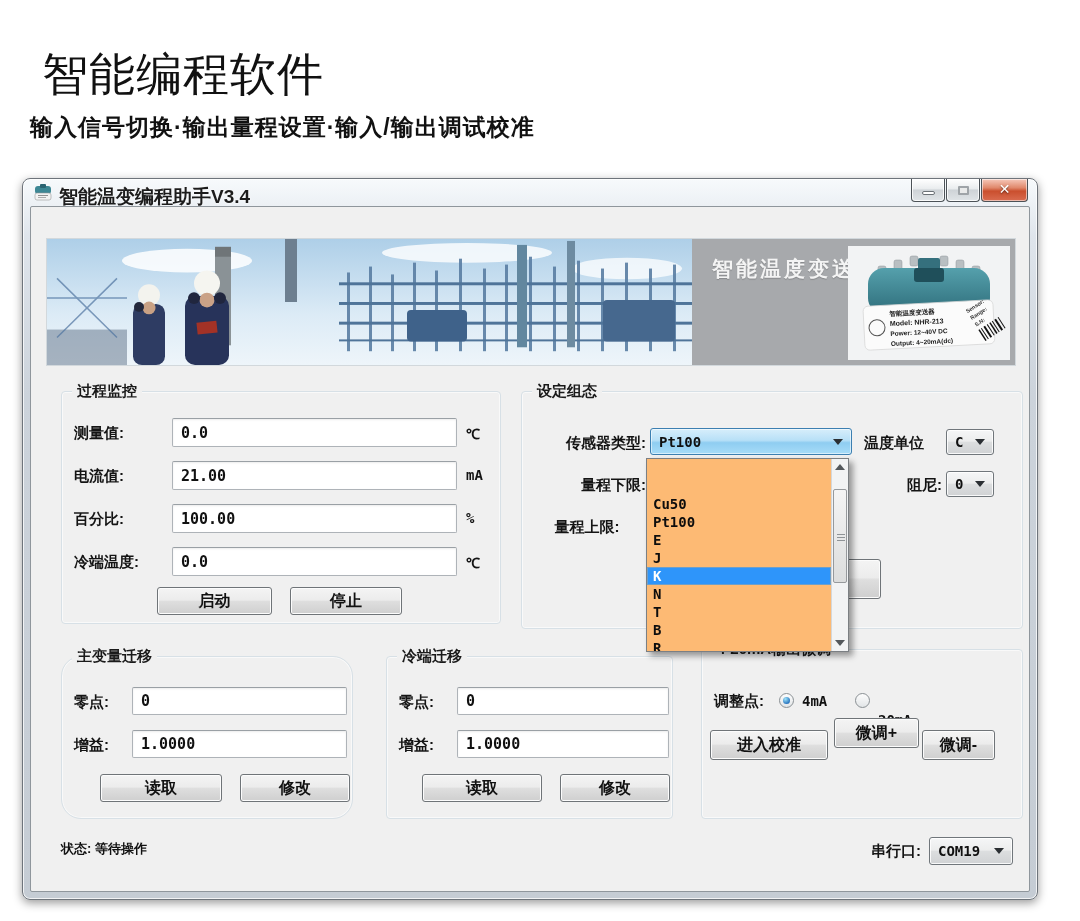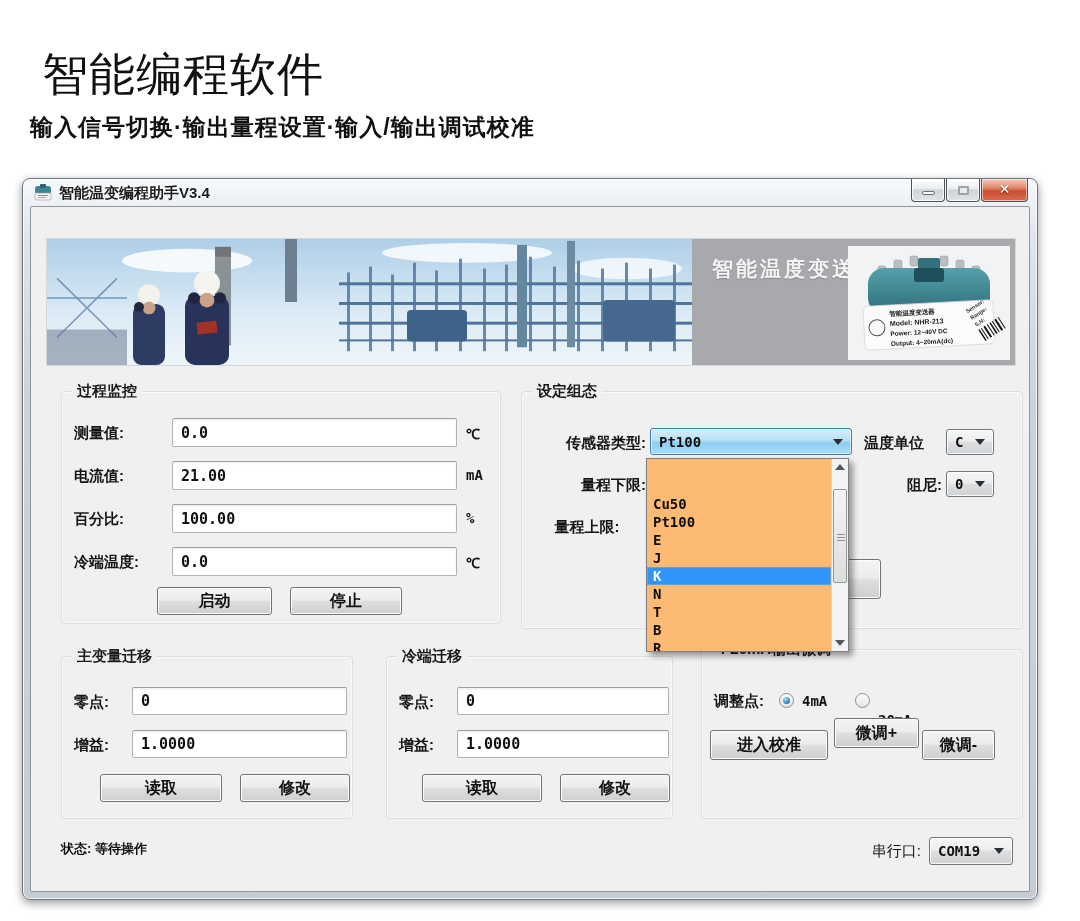--- a/index.html
+++ b/index.html
@@ -10,21 +10,21 @@
   #page-heading { position:absolute; left:42px; top:44px; font-size:46px; font-weight:400; letter-spacing:1px; }
   #page-subheading { position:absolute; left:30px; top:112px; font-size:23px; font-weight:700; letter-spacing:1px; }
 
   
   #win { position:absolute; left:22px; top:178px; width:1016px; height:722px;
     border:1px solid #6e747b; border-radius:8px;
     background:linear-gradient(180deg,#f7fafc 0%,#dfe5ec 8%,#ccd3db 30%,#c5ccd4 100%);
     box-shadow:0 3px 10px rgba(0,0,0,.4), inset 0 0 0 1px rgba(255,255,255,.75); }
   #titlebar { position:absolute; left:0; top:0; width:100%; height:27px; }
   #win-icon { position:absolute; left:10px; top:4px; width:20px; height:20px; }
-  #win-title { position:absolute; left:36px; top:5px; font-size:15px; font-weight:600; color:#1c1c1c;
+  #win-title { position:absolute; left:36px; top:5px; font-size:19px; font-weight:600; color:#1c1c1c;
     text-shadow:0 0 3px #fff; }
   #win-buttons { position:absolute; top:0; right:9px; display:flex; }
   .capbtn { height:23px; border:1px solid #4c5257; border-top:none; border-radius:0 0 4px 4px;
     position:relative; margin-left:1px;
     background:linear-gradient(180deg,#ffffff,#e9ecee 45%,#ced3d7 50%,#e0e4e7);
     box-shadow:inset 0 0 0 1px rgba(255,255,255,.8); }
   .capbtn.min,.capbtn.max { width:34px; }
   .capbtn.close { width:47px;
     background:linear-gradient(180deg,#f6c9bb,#e0886b 40%,#ca4f2e 55%,#d96c50);
     box-shadow:inset 0 0 0 1px rgba(255,255,255,.55); }
@@ -102,21 +102,21 @@
   .radio { position:absolute; width:15px; height:15px; border-radius:50%;
     border:1px solid #8a9094; background:linear-gradient(180deg,#fdfdfd,#e2e5e7); }
   .radio.on::after { content:""; position:absolute; left:3px; top:3px; width:7px; height:7px;
     border-radius:50%; background:radial-gradient(circle at 35% 30%, #9fe4fa, #2b77c0 70%, #1c5a9e); }
   .rlabel { position:absolute; font-size:14px; font-weight:700; color:#111;
     font-family:"DejaVu Sans Mono","Liberation Mono",monospace; }
 
   
   #status-text { position:absolute; left:30px; top:633px; font-size:13px; font-weight:600; }
   #serial-label { position:absolute; left:806px; top:635px; width:84px; text-align:right;
-    font-size:15px; font-weight:400; }
+    font-size:15px; font-weight:700; }
   
   #config-set-button { left:740px; top:352px; width:110px; height:40px; z-index:5; }
 </style>
 </head>
 <body>
 
 <div id="page-heading">智能编程软件</div>
 <div id="page-subheading">输入信号切换·输出量程设置·输入/输出调试校准</div>
 
 <div id="win">
@@ -329,21 +329,21 @@
         </div>
         <div id="sb-thumb">
           <span id="sb-grip"></span>
         </div>
         <div class="sb-btn" style="bottom:0;">
           <span class="arrow-down" style="margin:0;border-top-color:#54585c;"></span>
         </div>
       </div>
     </div>
 
-    <div class="group" style="left:30px;top:449px;width:292px;height:163px;">
+    <div class="group" style="left:30px;top:449px;width:292px;height:163px;border-radius:20px;">
       <span class="gtitle">主变量迁移</span>
       <span class="flabel" style="left:12px;top:36px;">零点:</span>
       <input class="tbox" style="left: 70px; top: 30px; width: 215px; height: 28px;" value="0">
       <span class="flabel" style="left:12px;top:79px;">增益:</span>
       <input class="tbox" style="left: 70px; top: 73px; width: 215px; height: 28px;" value="1.0000">
       <button class="w7btn" style="left:38px;top:117px;width:122px;height:28px;">读取</button>
       <button class="w7btn" style="left:178px;top:117px;width:110px;height:28px;">修改</button>
     </div>
 
     <div class="group" style="left:355px;top:449px;width:287px;height:163px;">

